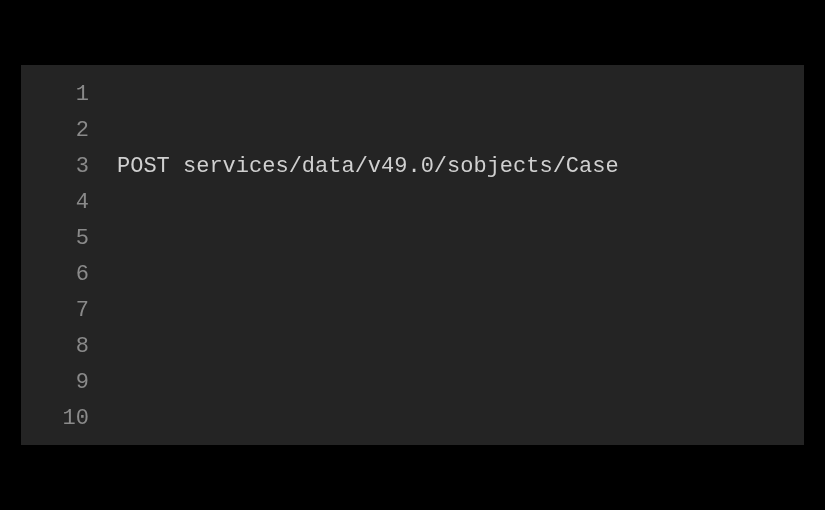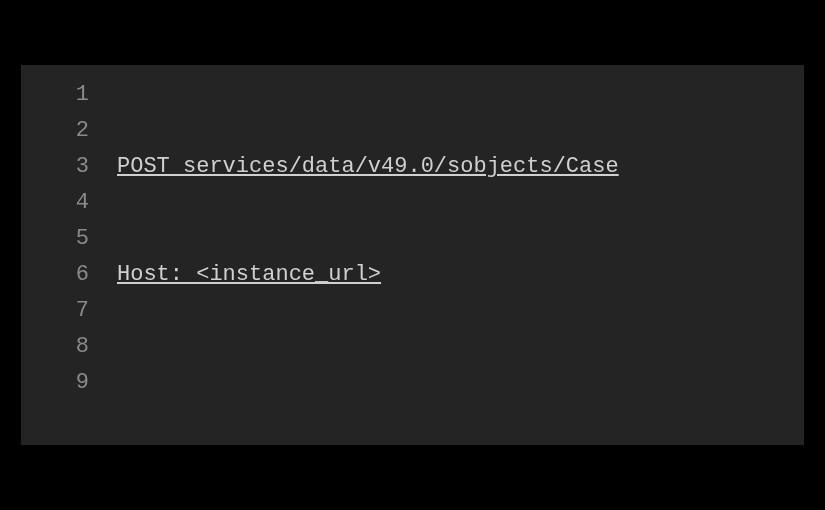--- a/index.html
+++ b/index.html
@@ -39,42 +39,41 @@
     }
     .code {
       flex: 1;
       color: #d0d0d0;
       white-space: pre;
       position: relative;
     }
     .line {
       height: 36px;
       position: relative;
-      text-decoration: underline;
     }
     .tok-default { color: #d0d0d0; }
   </style>
 </head>
 <body>
 
 <div class="editor">
   <div class="gutter">
     <div class="ln">1</div>
     <div class="ln">2</div>
     <div class="ln">3</div>
     <div class="ln">4</div>
     <div class="ln">5</div>
     <div class="ln">6</div>
     <div class="ln">7</div>
     <div class="ln">8</div>
     <div class="ln">9</div>
+    <div class="ln">10</div>
   </div>
   <div class="code">
     <div class="line"><span class="tok-default">POST services/data/v49.0/sobjects/Case</span></div>
-    <div class="line"><span class="tok-default">Host: &lt;instance_url&gt;</span></div>
     <div class="line"><span class="tok-default"></span></div>
     
     
     
     
     
     
   </div>
 </div>
 

